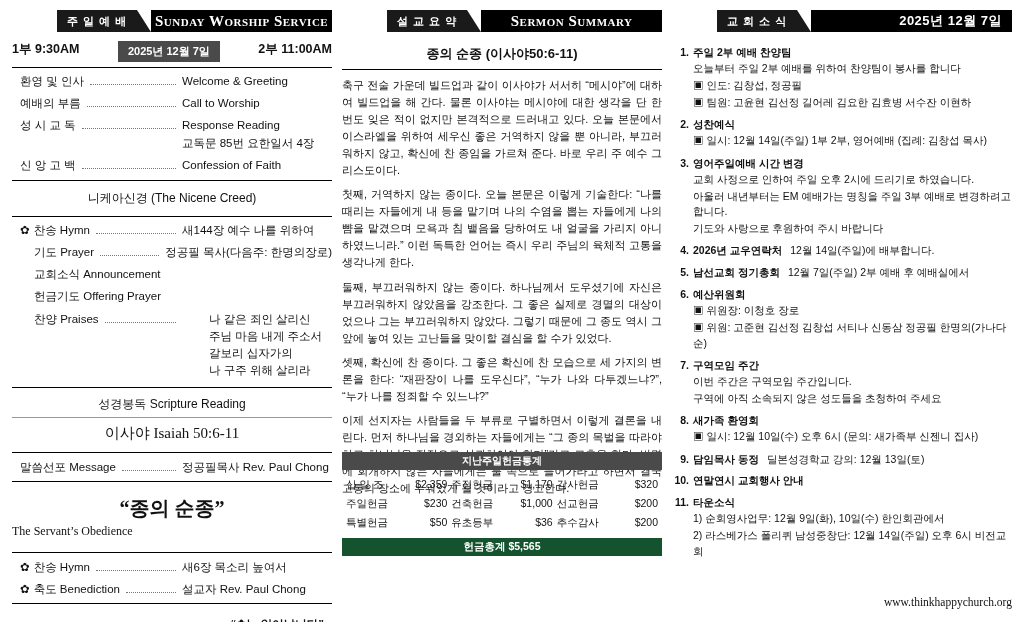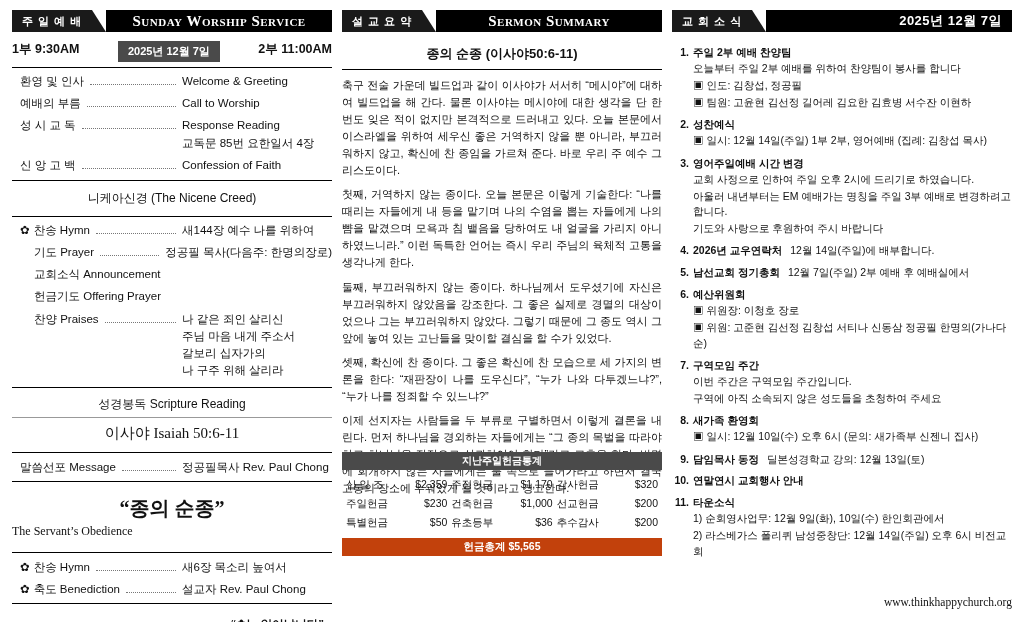--- a/index.html
+++ b/index.html
@@ -13,21 +13,21 @@
   }
   .page { position:relative; width:1024px; height:622px; padding:10px 12px; display:flex; gap:10px; }
 
   
   .col { position:relative; }
   .col-left   { width:320px; }
   .col-mid    { width:320px; }
   .col-right  { width:340px; }
 
   
-  .banner { display:flex; align-items:stretch; height:22px; margin-bottom:6px; }
+  .banner { display:flex; align-items:stretch; height:22px; margin-bottom:6px;margin-left:45px; }
   .banner .tag {
     background:#1a1a1a; color:#fff; font-size:11px; font-weight:bold;
     padding:0 10px; display:flex; align-items:center; letter-spacing:1px;
     white-space:nowrap;
   }
   .banner .tri {
     width:0; height:0; border-style:solid;
     border-width:22px 0 0 14px; border-color:transparent transparent transparent #1a1a1a;
   }
   .banner .title {
@@ -48,37 +48,37 @@
   .row .dots { flex:1; border-bottom:1px dotted #777; margin:0 6px 3px 6px; min-width:10px; }
   .row .v { white-space:nowrap; text-align:left; }
   .row .v.wide { min-width:150px; }
   .row.noDots .v { margin-left:8px; }
 
   .ctr { text-align:center; font-size:12px; padding:6px 0; }
   .hr { border-top:1px solid #000; margin:3px 0; }
   .hr-thin { border-top:1px solid #999; margin:2px 0; }
 
   .praise-lines { text-align:left; }
-  .praise-lines div { padding:1px 0; font-size:11.5px; }
+  .praise-lines div { padding:1px 0; font-size:11.5px;margin-left:27px; }
 
   .scripture { text-align:center; font-size:12px; padding:5px 0 2px 0;}
   .scripture-ref { text-align:center; font-size:15px; font-family:"Liberation Serif", serif; padding:4px 0 6px 0;}
   .sermon-title { text-align:center; font-family:"Liberation Serif", serif; font-size:20px; font-weight:bold; padding:10px 0 2px 0;}
   .sermon-sub { text-align:left; font-family:"Liberation Serif", serif; font-size:12px; padding:0 0 10px 0;}
   .quote { text-align:right; font-size:11.5px; font-weight:bold; padding:10px 8px 6px 0; }
 
   
   .mid-title { text-align:center; font-size:13px; font-weight:bold; padding:7px 0 6px 0; border-bottom:1px solid #000; }
   .mid-body { padding-top:7px; }
   .mid-body p { margin:0 0 7px 0; font-size:11px; line-height:1.55; text-align:justify; }
 
   .offer-head { background:#4a4a4a; color:#fff; text-align:center; font-size:10px; font-weight:bold; padding:2px 0; }
   .offer-grid { display:grid; grid-template-columns:1fr 1fr 1fr; gap:5px 4px; padding:8px 4px; font-size:10.5px; }
   .offer-grid .cell { display:flex; justify-content:space-between; }
-  .offer-total { background:#c2410c; color:#fff; text-align:center; font-size:10.5px; font-weight:bold; padding:2px 0; }
+  .offer-total { background:#14532d; color:#fff; text-align:center; font-size:10.5px; font-weight:bold; padding:2px 0; }
   .offer-wrap { position:absolute; left:0; right:0; bottom:56px; }
 
   
   .news { padding-top:7px; font-size:10.5px; line-height:1.5; }
   .news-item { margin-bottom:6px; }
   .news-item .h { font-weight:bold; display:flex; }
   .news-item .h .num { width:17px; flex:none; text-align:right; margin-right:4px;}
   .news-item .sub { padding-left:21px; }
   .news-item .sub div { padding:0.5px 0; }
 

